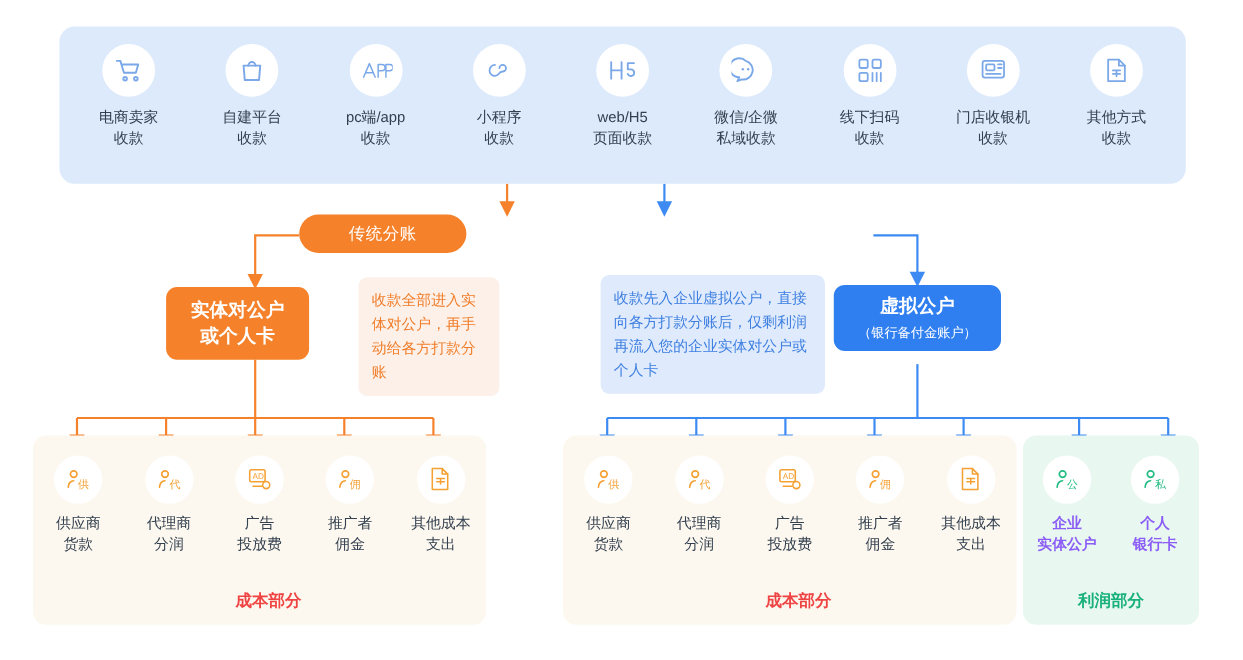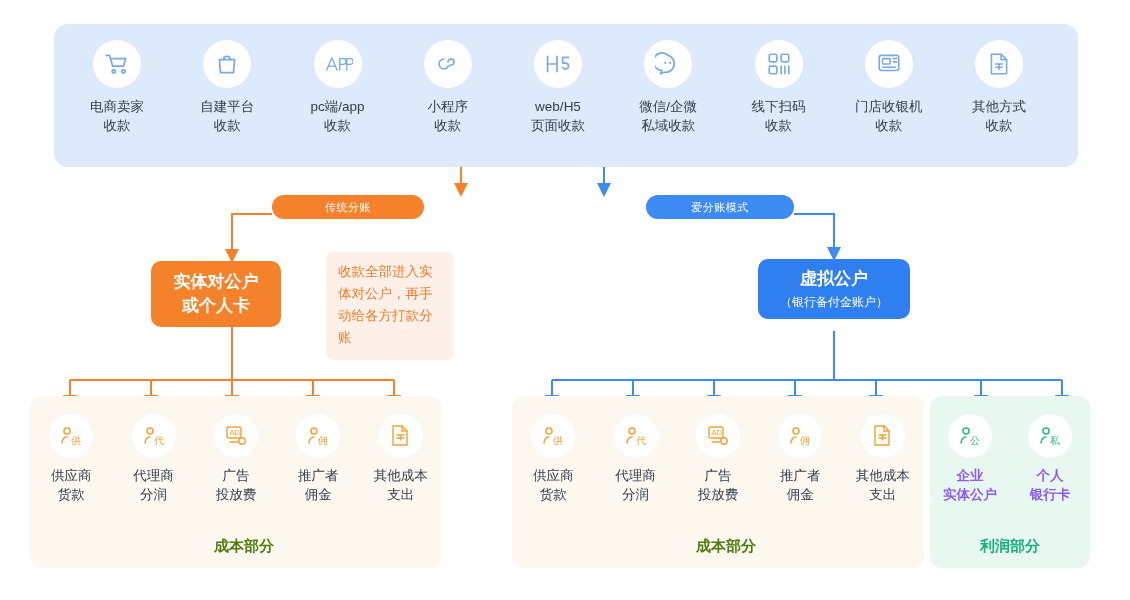--- a/index.html
+++ b/index.html
@@ -28,21 +28,21 @@
     background: #dceafb;
     border-radius: 14px;
   }
   .channel-row {
     position: absolute;
     left: 54px; top: 24px;
     width: 1024px; height: 143px;
     display: flex;
     align-items: flex-start;
     justify-content: space-between;
-    padding: 16px 30px 0 14px;
+    padding: 16px 14px 0 14px;
   }
   .channel {
     width: 98px;
     display: flex;
     flex-direction: column;
     align-items: center;
   }
   .ch-circle {
     width: 48px; height: 48px;
     border-radius: 50%;
@@ -56,24 +56,24 @@
     font-size: 13.5px;
     line-height: 19px;
     color: #33404f;
     text-align: center;
     white-space: pre-line;
   }
 
   
   .pill {
     position: absolute;
-    height: 24px;
+    height: 35px;
     border-radius: 19px;
     color: #fff;
-    font-size: 11px;
+    font-size: 15px;
     display: flex; align-items: center; justify-content: center;
     letter-spacing: .5px;
   }
   .pill-trad {
     left: 272px; top: 195px;
     width: 152px;
     background: #f5822a;
   }
   .pill-ai {
     left: 646px; top: 195px;
@@ -111,21 +111,20 @@
     font-size: 13.5px;
     line-height: 22px;
     padding: 10px 12px;
     text-align: left;
   }
   .note-trad {
     left: 326px; top: 252px;
     width: 128px;
     background: #fdf0e8;
     color: #f07d2a;
-    font-family: Liberation Mono, monospace;
   }
   .note-ai {
     left: 546px; top: 250px;
     width: 204px;
     background: #dfeafc;
     color: #3d7fe0;
   }
 
   
   .panel {
@@ -146,21 +145,21 @@
     left: 930px; top: 396px;
     width: 160px; height: 172px;
     background: #e8f8f1;
   }
   .panel-title {
     position: absolute;
     bottom: 12px; left: 0; width: 100%;
     text-align: center;
     font-size: 15px; font-weight: bold;
   }
-  .panel-title.orange { color: #4d7c0f; padding-left: 16px; }
+  .panel-title.orange { color: #ef4444; padding-left: 16px; }
   .panel-title.green  { color: #18b07b; margin-top: 16px; }
 
   .items {
     position: absolute;
     top: 18px; left: 0; width: 100%;
     display: flex;
     justify-content: space-around;
   }
   .item {
     width: 72px;
@@ -332,33 +331,33 @@
             <path d="M14 3v5h5"></path>
           <path d="M9 12h6M9 15h6M12 12v5"></path>
         </svg>
       </div>
       <div class="ch-label">其他方式
 收款</div>
     </div>
   </div>
 
   <div class="pill pill-trad">传统分账</div>
-  <div class="pill pill-ai">爱分账模式</div>
 
   <div class="bigbox box-entity">
     <div class="l1" style="white-space:pre-line">实体对公户
 或个人卡</div>
   </div>
 
   <div class="bigbox box-virtual">
     <div class="l1">虚拟公户</div>
     <div class="l2">（银行备付金账户）</div>
   </div>
 
   <div class="note note-trad">收款全部进入实体对公户，再手动给各方打款分账</div>
+  <div class="note note-ai">收款先入企业虚拟公户，直接向各方打款分账后，仅剩利润再流入您的企业实体对公户或个人卡</div>
 
   <div class="panel panel-cost-left">
     <div class="items">
       <div class="item">
         <div class="it-circle orange">
           <svg width="26" height="26" viewBox="0 0 26 26" fill="none" stroke="currentColor" stroke-width="1.5" stroke-linecap="round">
             <circle cx="9" cy="8" r="3"></circle>
               <path d="M4 20c0-3.3 2.2-6 5-6"></path>
             <text x="13" y="21" font-size="10" fill="currentColor" stroke="none" font-family="'Liberation Sans',sans-serif">供</text>
           </svg>

